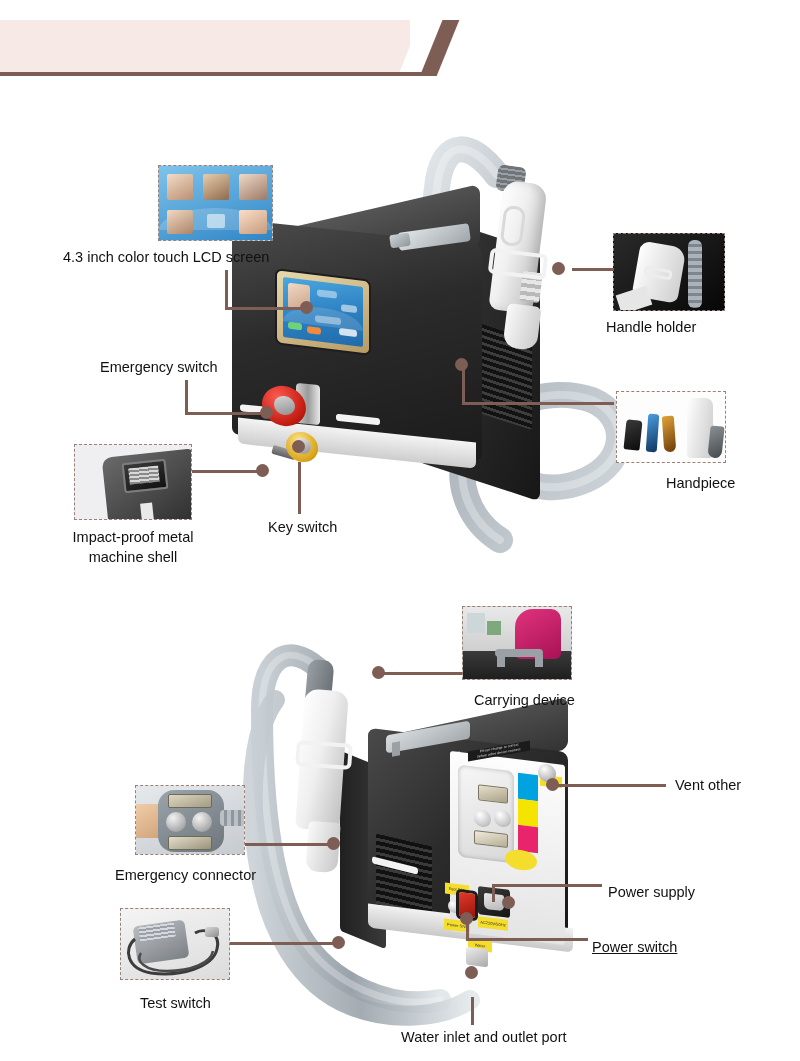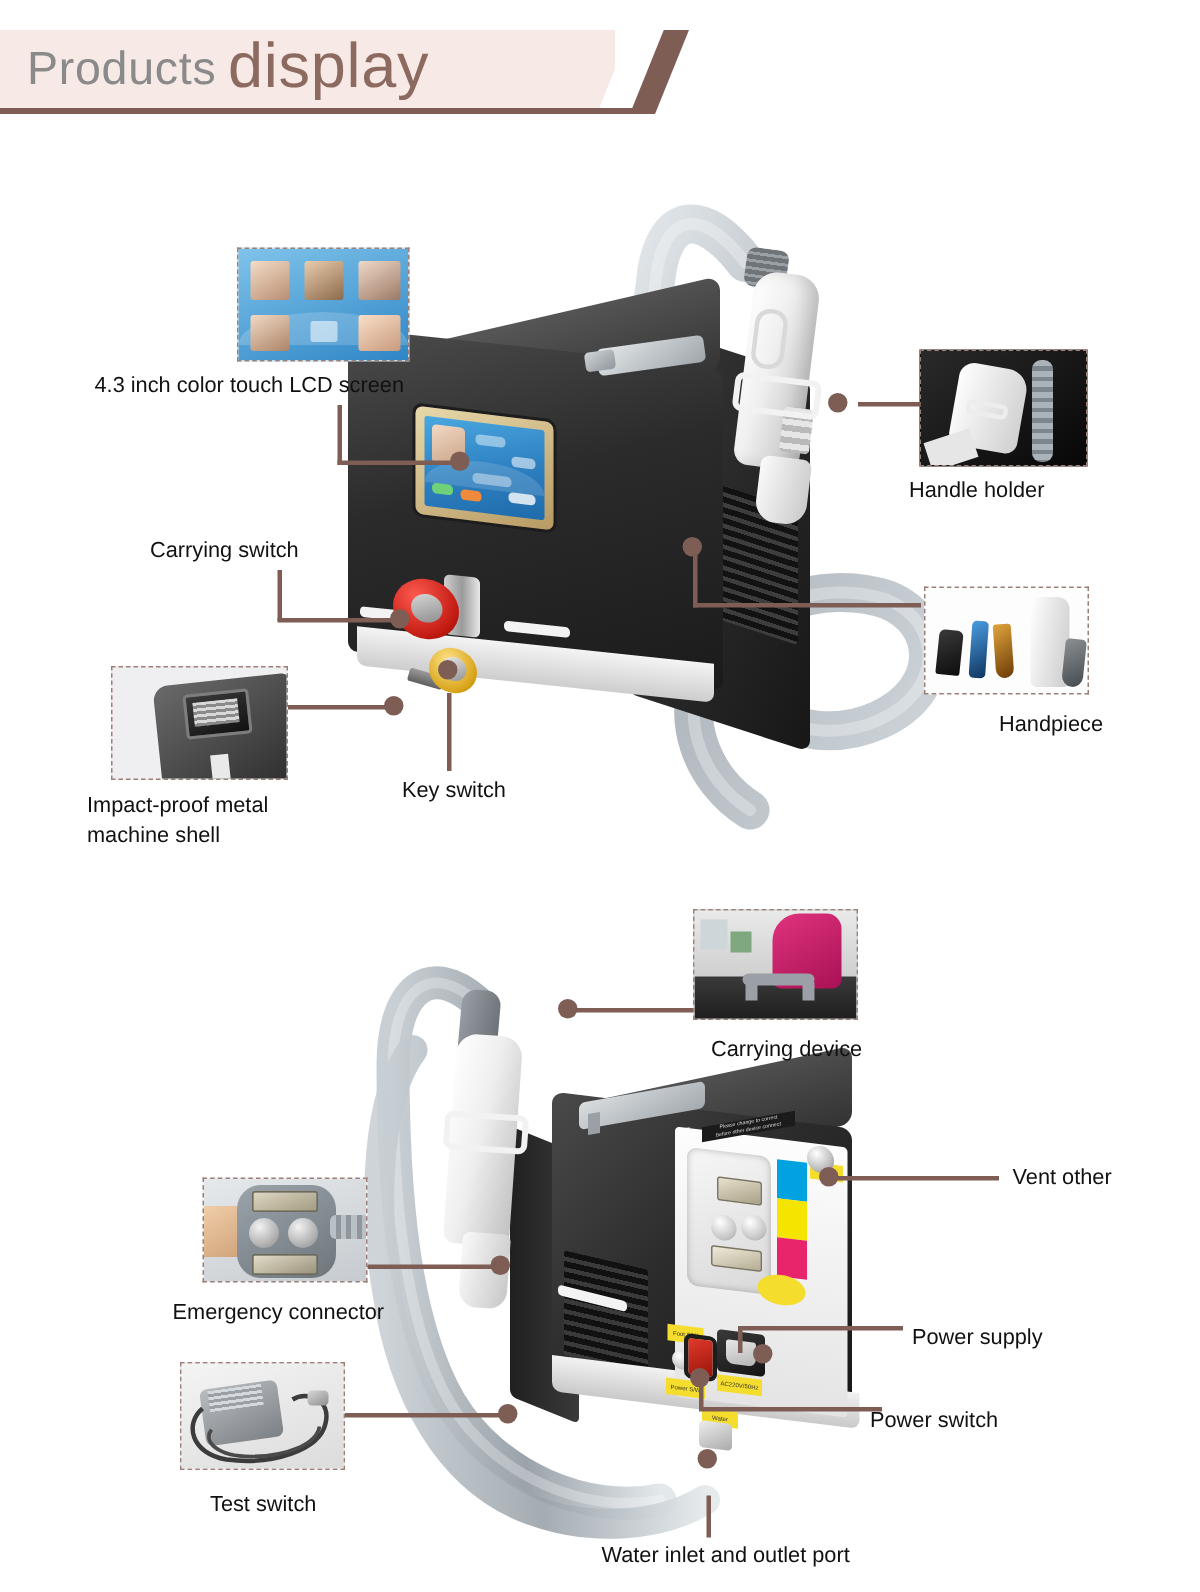--- a/index.html
+++ b/index.html
@@ -40,21 +40,21 @@
     position: absolute; left: 152px; top: -4px;
     font-size: 42px; color: #8c6a60; font-weight: 400;
     letter-spacing: 0.5px; line-height: 56px;
   }
 
   
   .label {
     position: absolute; font-size: 14.5px; color: #111;
     white-space: nowrap; line-height: 19px;
   }
-  .label.ctr { white-space: normal; }
+  .label.ctr { text-align: center; white-space: normal; }
 
   .inset {
     position: absolute; border: 1px dashed #9b8078;
     background: #f2f2f2; overflow: hidden;
   }
 
   
   .ln { position: absolute; background: #7e5d55; }
   .ln-h { height: 3px; }
   .ln-v { width: 3px; }
@@ -296,22 +296,20 @@
   .px { position:absolute; }
 </style>
 </head>
 <body>
 
 <div class="banner">
   <div class="banner-bg"></div>
   <div class="banner-slash"></div>
   <div class="banner-slash-cut"></div>
   <div class="banner-rule"></div>
-  <div class="banner-title">Products</div>
-  <div class="banner-title2">display</div>
 </div>
 
 <svg width="800" height="1061" style="position:absolute;left:0;top:0;pointer-events:none;">
   <defs>
     <linearGradient id="hoseg" x1="0" y1="0" x2="1" y2="1">
       <stop offset="0%" stop-color="#dfe4e8"></stop>
       <stop offset="45%" stop-color="#aeb6bd"></stop>
       <stop offset="100%" stop-color="#cfd6db"></stop>
     </linearGradient>
     <linearGradient id="hoseg2" x1="0" y1="0" x2="1" y2="0">
@@ -383,21 +381,21 @@
   <div class="px" style="left:8px;top:44px;width:26px;height:24px;background:linear-gradient(150deg,#f2d9c4,#ab8468);border-radius:2px;"></div>
   <div class="px" style="left:80px;top:44px;width:28px;height:24px;background:linear-gradient(150deg,#fadfc9,#c79a7c);border-radius:2px;"></div>
   <div class="px" style="left:48px;top:48px;width:18px;height:14px;background:rgba(255,255,255,0.55);border-radius:2px;"></div>
 </div>
 
 <div class="label" style="left:63px;top:248px;">4.3 inch color touch LCD screen</div>
 <div class="ln ln-v" style="left:225px;top:270px;height:40px;"></div>
 <div class="ln ln-h" style="left:225px;top:307px;width:84px;"></div>
 <div class="dot" style="left:300px;top:301px;"></div>
 
-<div class="label" style="left:100px;top:358px;">Carrying switch</div>
+<div class="label" style="left:100px;top:358px;">Emergency switch</div>
 <div class="ln ln-v" style="left:185px;top:380px;height:34px;"></div>
 <div class="ln ln-h" style="left:185px;top:412px;width:82px;"></div>
 <div class="dot" style="left:260px;top:406px;"></div>
 
 <div class="label" style="left:268px;top:518px;">Key switch</div>
 <div class="ln ln-v" style="left:298px;top:462px;height:52px;"></div>
 <div class="dot" style="left:292px;top:440px;"></div>
 
 <div class="inset" style="left:74px;top:444px;width:118px;height:76px;background:#efeff1;">
   <div class="px" style="left:30px;top:8px;width:92px;height:70px;background:linear-gradient(150deg,#6a6a6a,#2e2e2e);border-radius:10px 6px 0 0;transform:rotate(-6deg);"></div>
@@ -523,17 +521,17 @@
 <div class="label" style="left:675px;top:776px;">Vent other</div>
 
 <div class="ln ln-v" style="left:492px;top:884px;height:18px;"></div>
 <div class="ln ln-h" style="left:492px;top:884px;width:110px;"></div>
 <div class="dot" style="left:502px;top:896px;"></div>
 <div class="label" style="left:608px;top:883px;">Power supply</div>
 
 <div class="ln ln-v" style="left:466px;top:918px;height:22px;"></div>
 <div class="ln ln-h" style="left:466px;top:938px;width:122px;"></div>
 <div class="dot" style="left:460px;top:912px;"></div>
-<div class="label" style="left:580px;top:938px;">Power switch</div>
+<div class="label" style="left:592px;top:938px;text-decoration:underline;">Power switch</div>
 
 <div class="ln ln-v" style="left:471px;top:997px;height:28px;"></div>
 <div class="dot" style="left:465px;top:966px;"></div>
 <div class="label" style="left:401px;top:1028px;">Water inlet and outlet port</div>
 
 </body></html>

